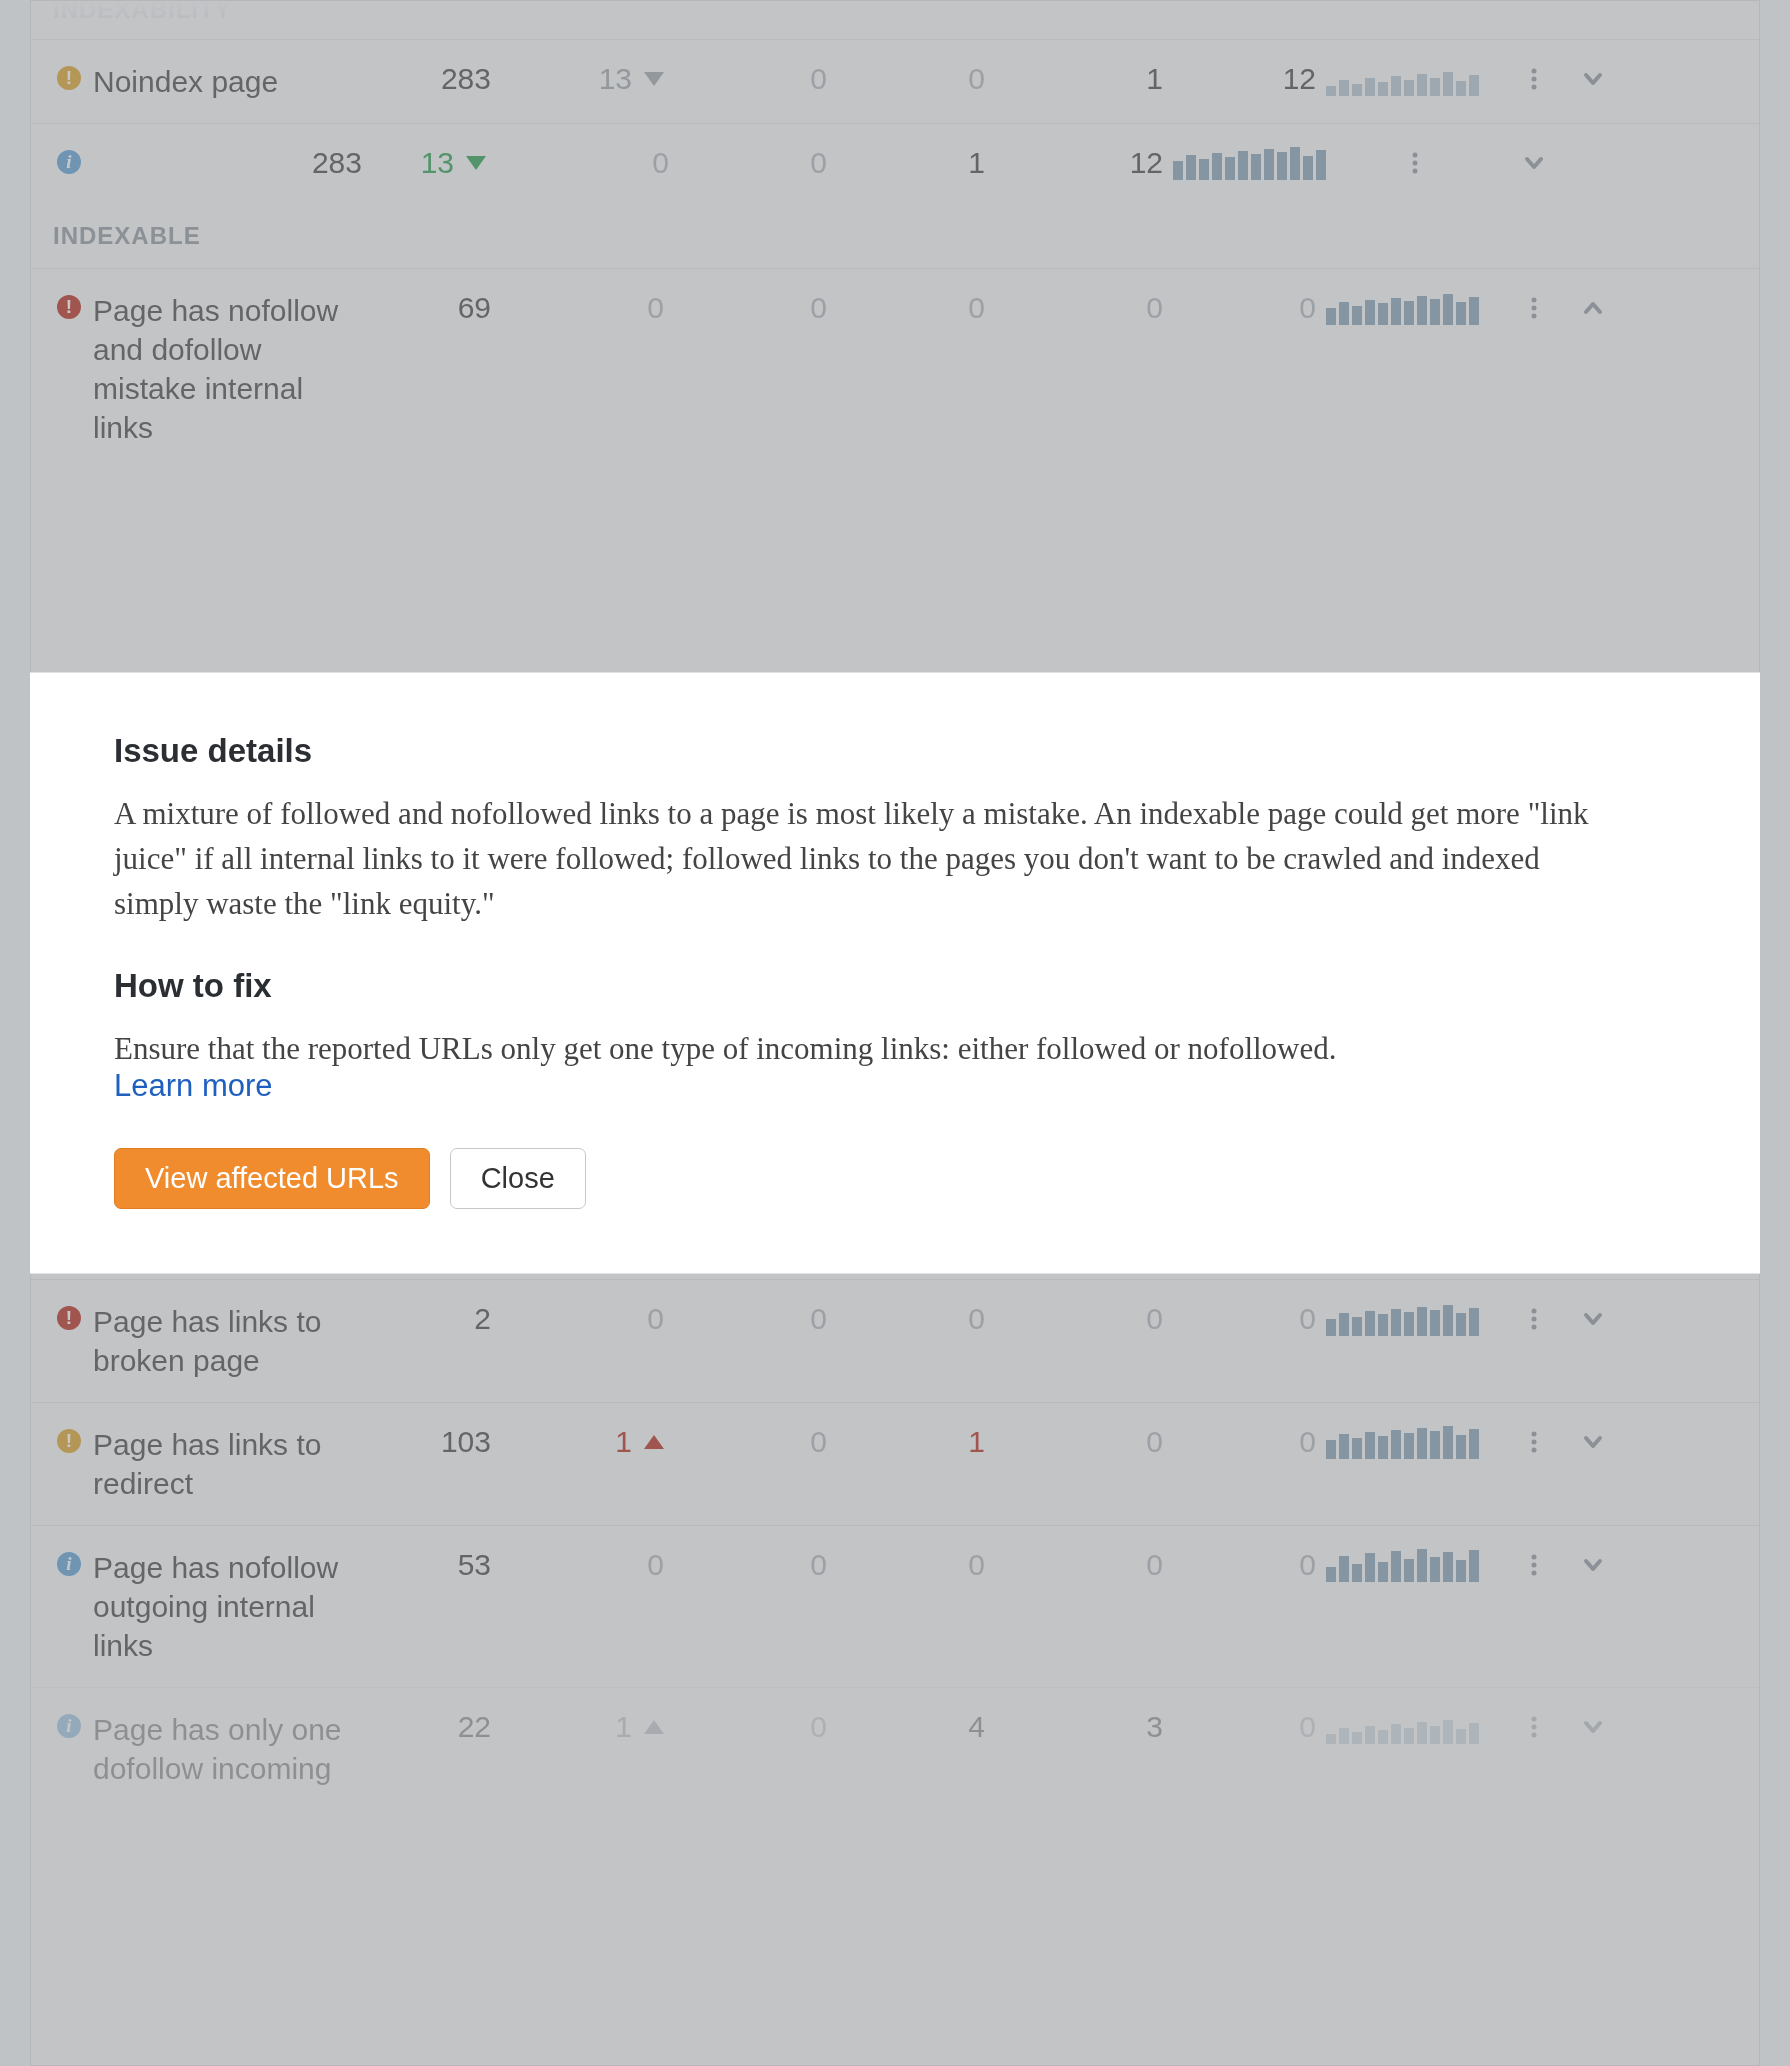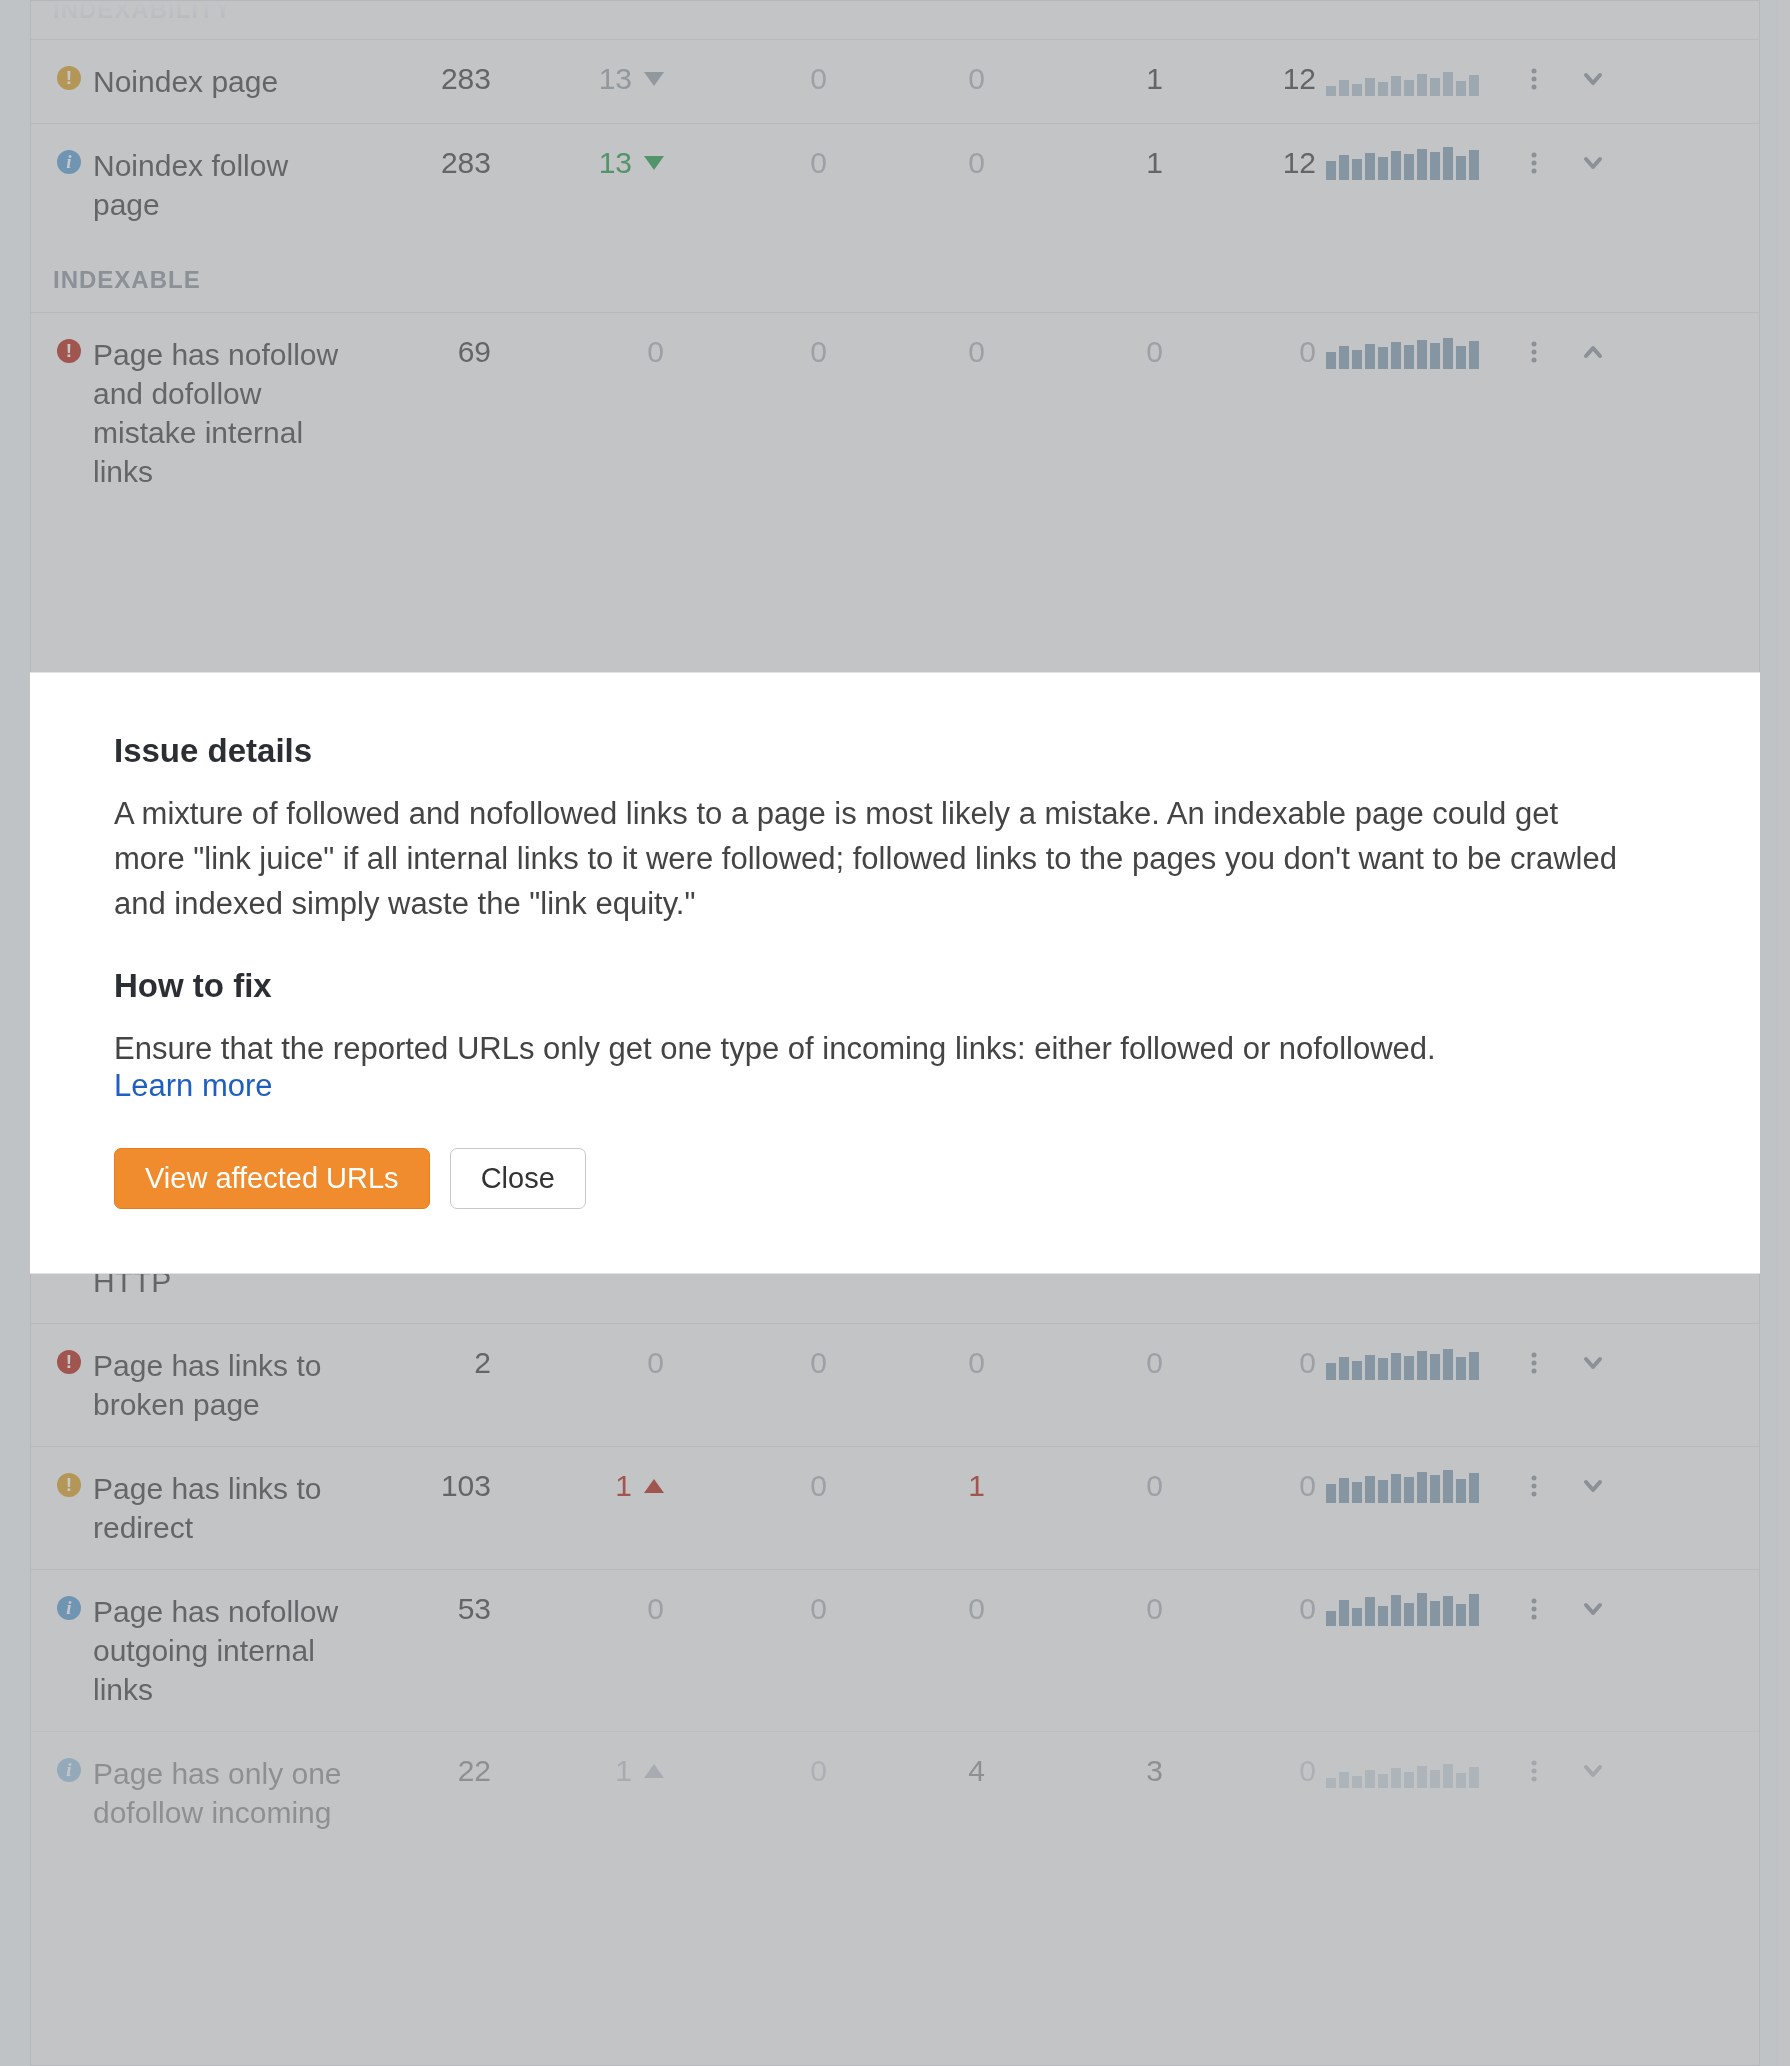--- a/index.html
+++ b/index.html
@@ -154,20 +154,21 @@
     font-weight:700;
     color:#2b2f33;
     margin-bottom: 22px;
   }
   .detail-card p {
     font-size: 31px;
     line-height: 1.45;
     color:#444;
     margin-bottom: 40px;
     max-width: 1508px;
+    font-family: Liberation Serif, serif;
   }
   .detail-card a.learn {
     font-size: 31px;
     color:#1f5fbf;
     text-decoration:none;
     display:inline-block;
     margin-top: -15px;
     margin-bottom: 44px;
   }
   .btnrow { display:flex; gap:20px; }
@@ -228,21 +229,20 @@
         <svg viewBox="0 0 52 52">
           <path d="M12 18 L26 34 L40 18"></path>
         </svg>
       </div>
   </div>
 
   <div class="row">
     <div class="iconwrap">
         <span class="sev-icon sev-info"></span>
       </div>
-    <div class="issue-name">Noindex follow page</div>
     <div class="num">283</div>
     <div class="trendcell green-f">
       <span class="val">13</span>
         <span class="tri down"></span>
     </div>
     <div class="num dim">0</div>
     <div class="num dim">0</div>
     <div class="num">1</div>
     <div class="num">12</div>
     <div class="spark">

